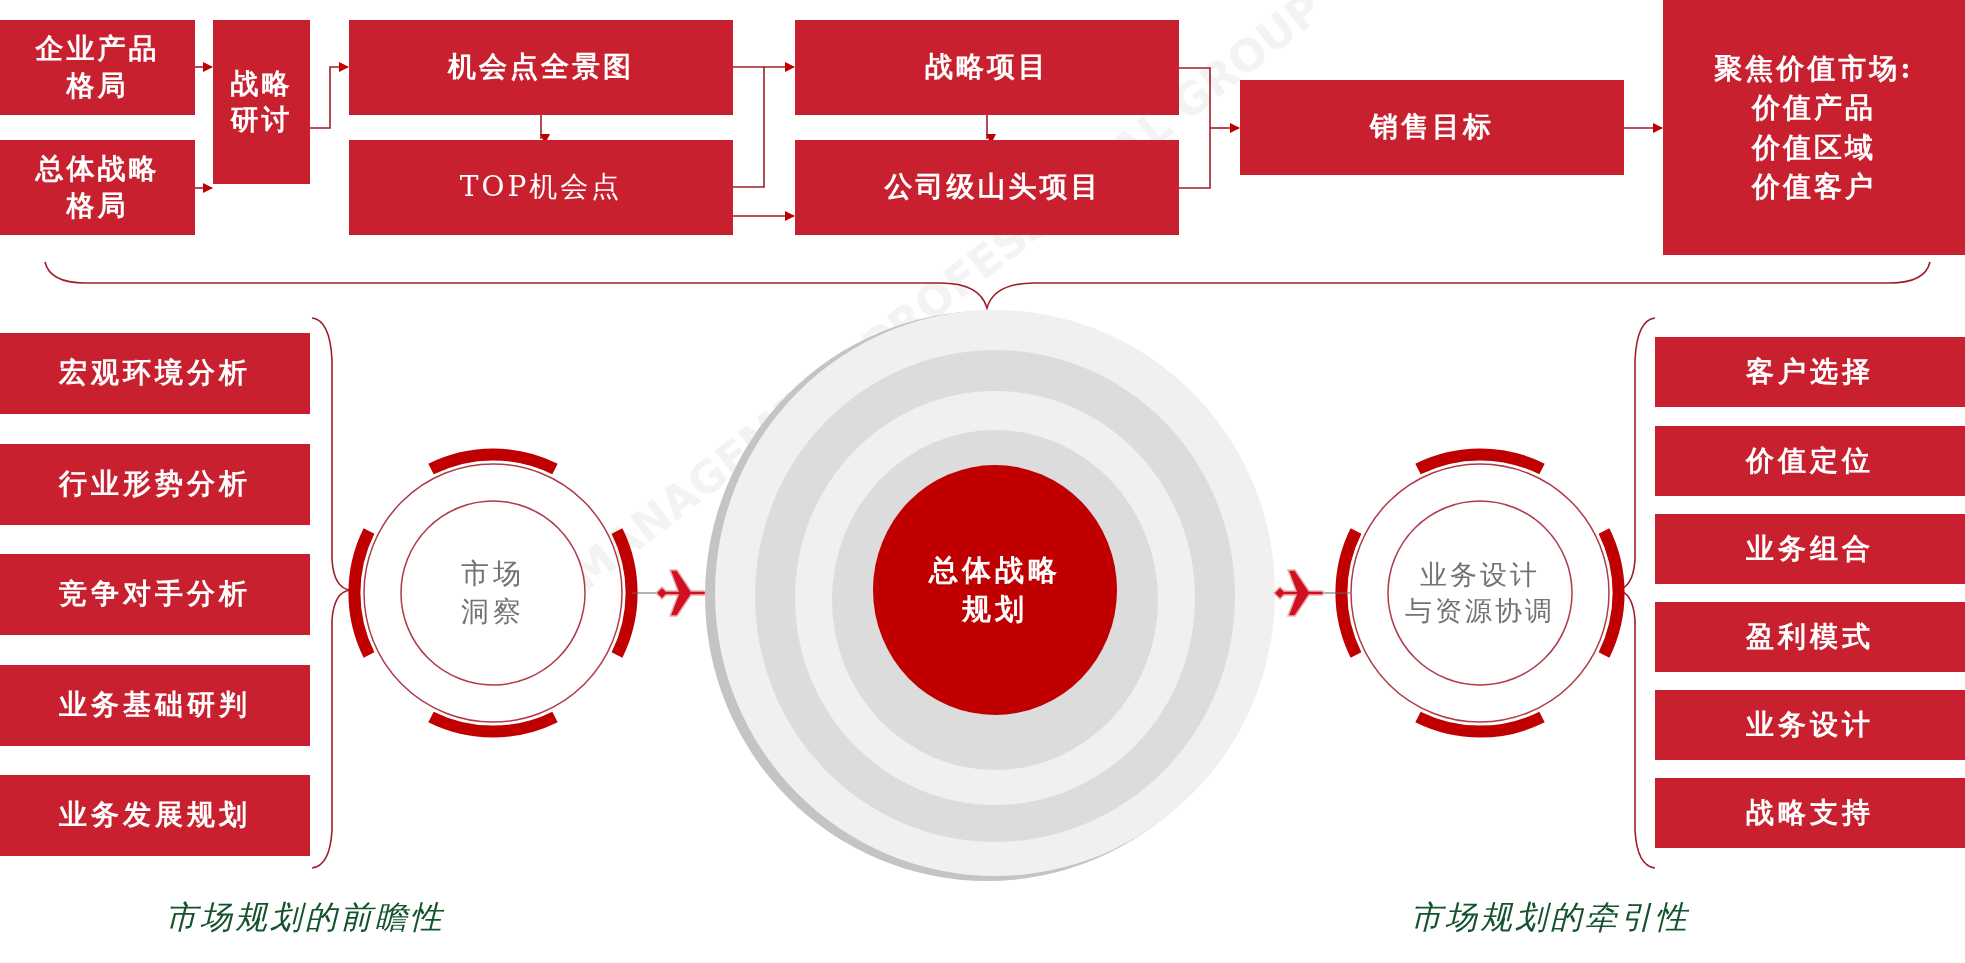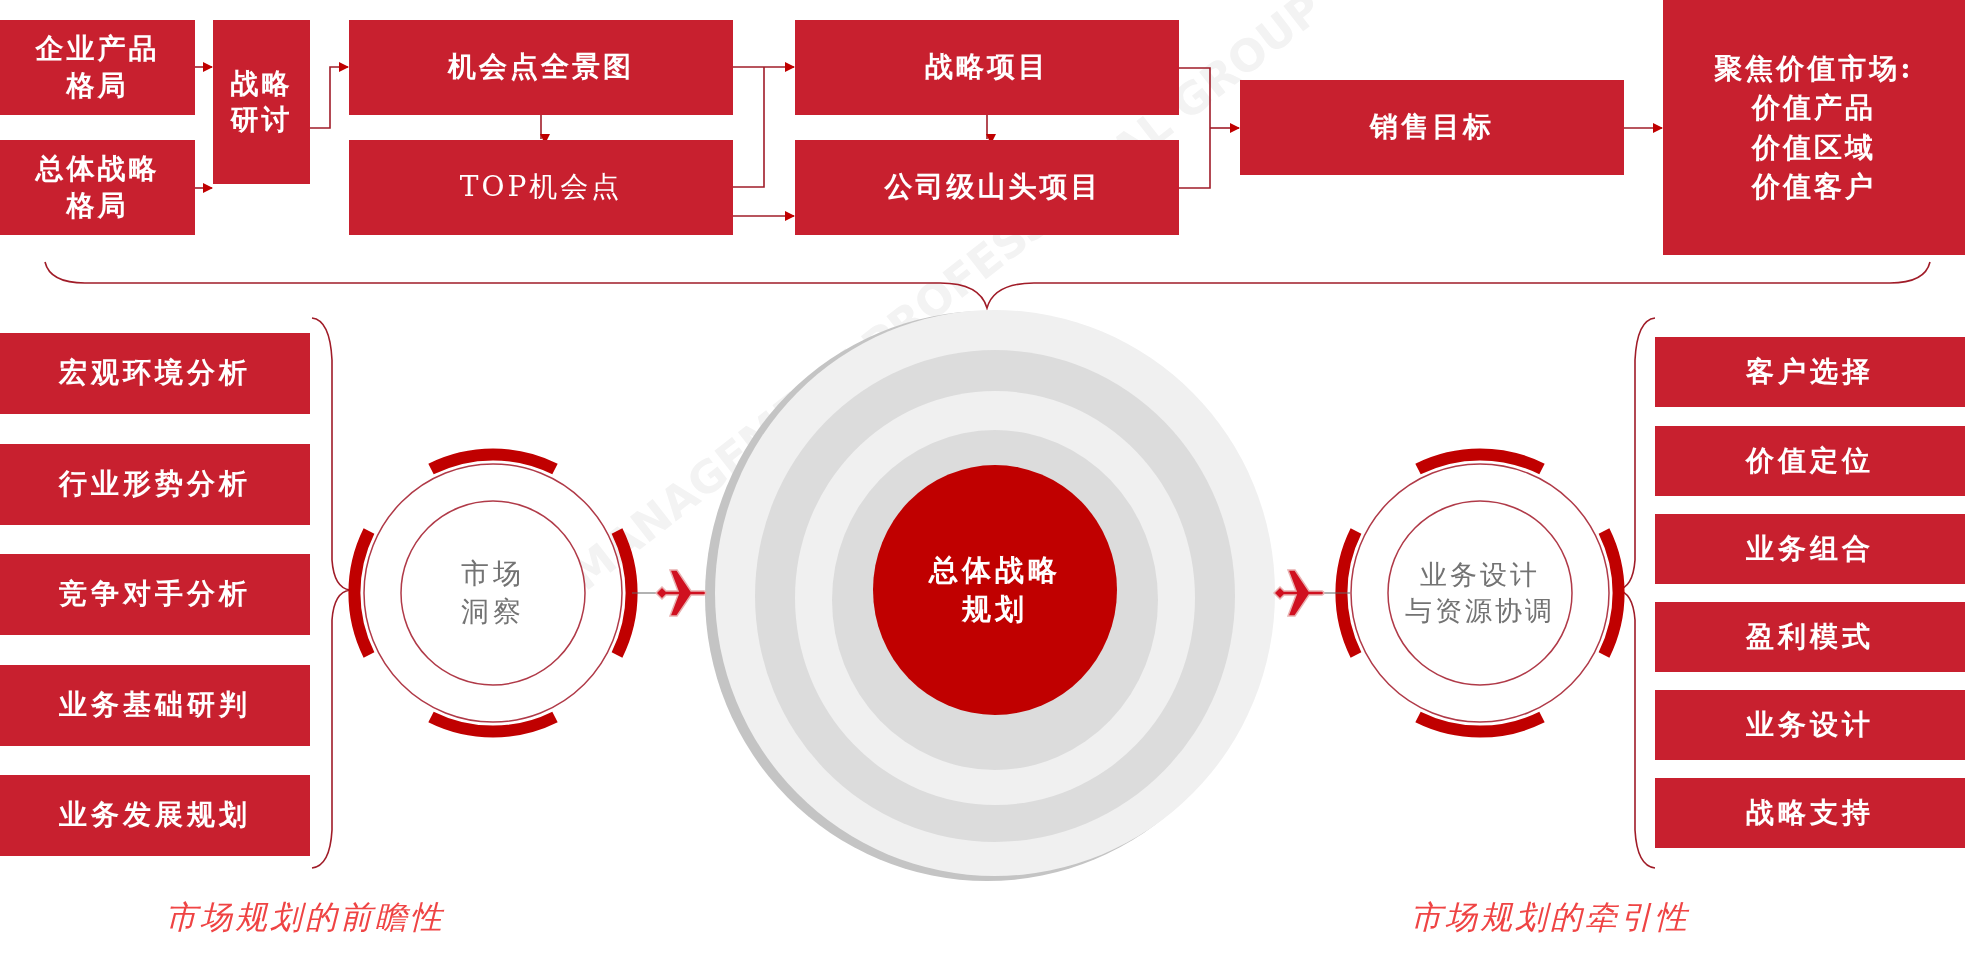--- a/index.html
+++ b/index.html
@@ -42,21 +42,21 @@
     font-weight: bold;
     font-size: 29px;
     letter-spacing: 4px;
     line-height: 1.35;
     white-space: pre-line;
   }
   .caption {
     position: absolute;
     font-size: 32px;
     font-style: italic;
-    color: #ef4444;
+    color: #14532d;
     letter-spacing: 3px;
   }
   .watermark {
     position: absolute;
     color: #f3f3f3;
     font-family: "DejaVu Sans", sans-serif;
     font-weight: bold;
     pointer-events: none;
     white-space: nowrap;
   }

